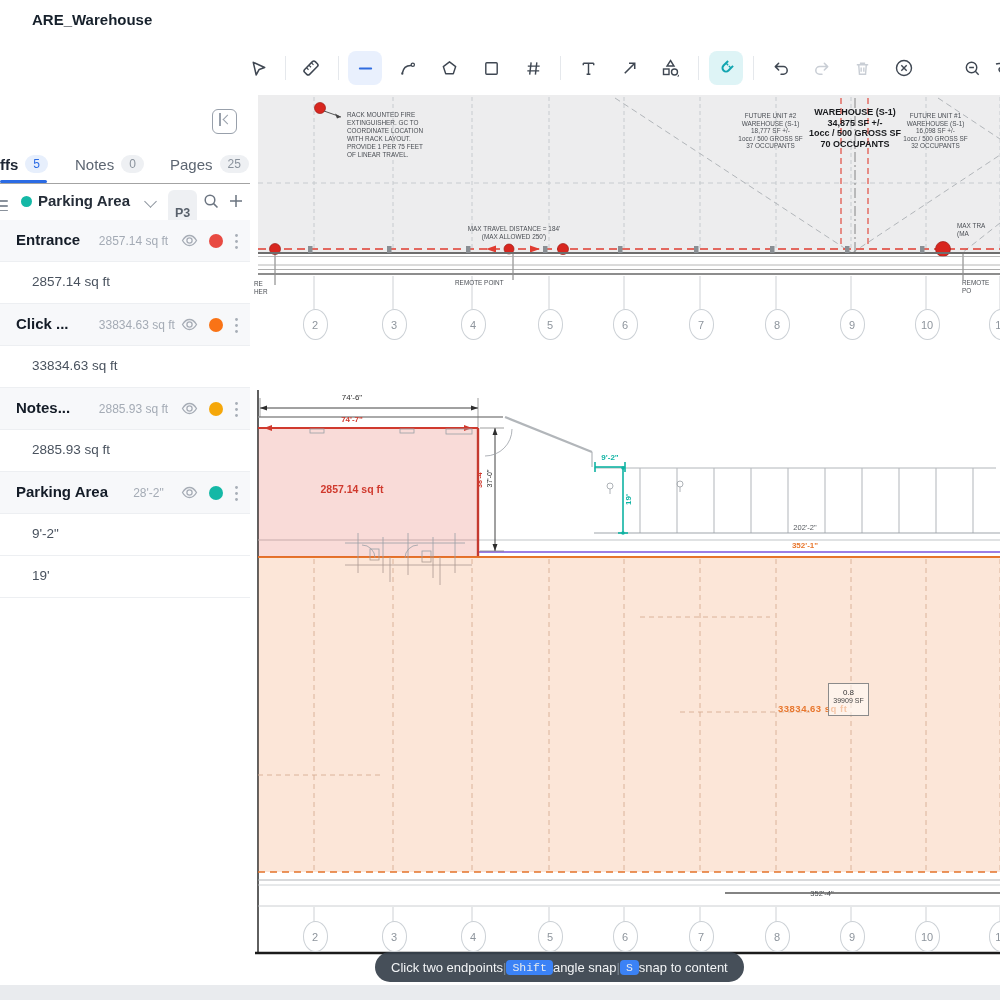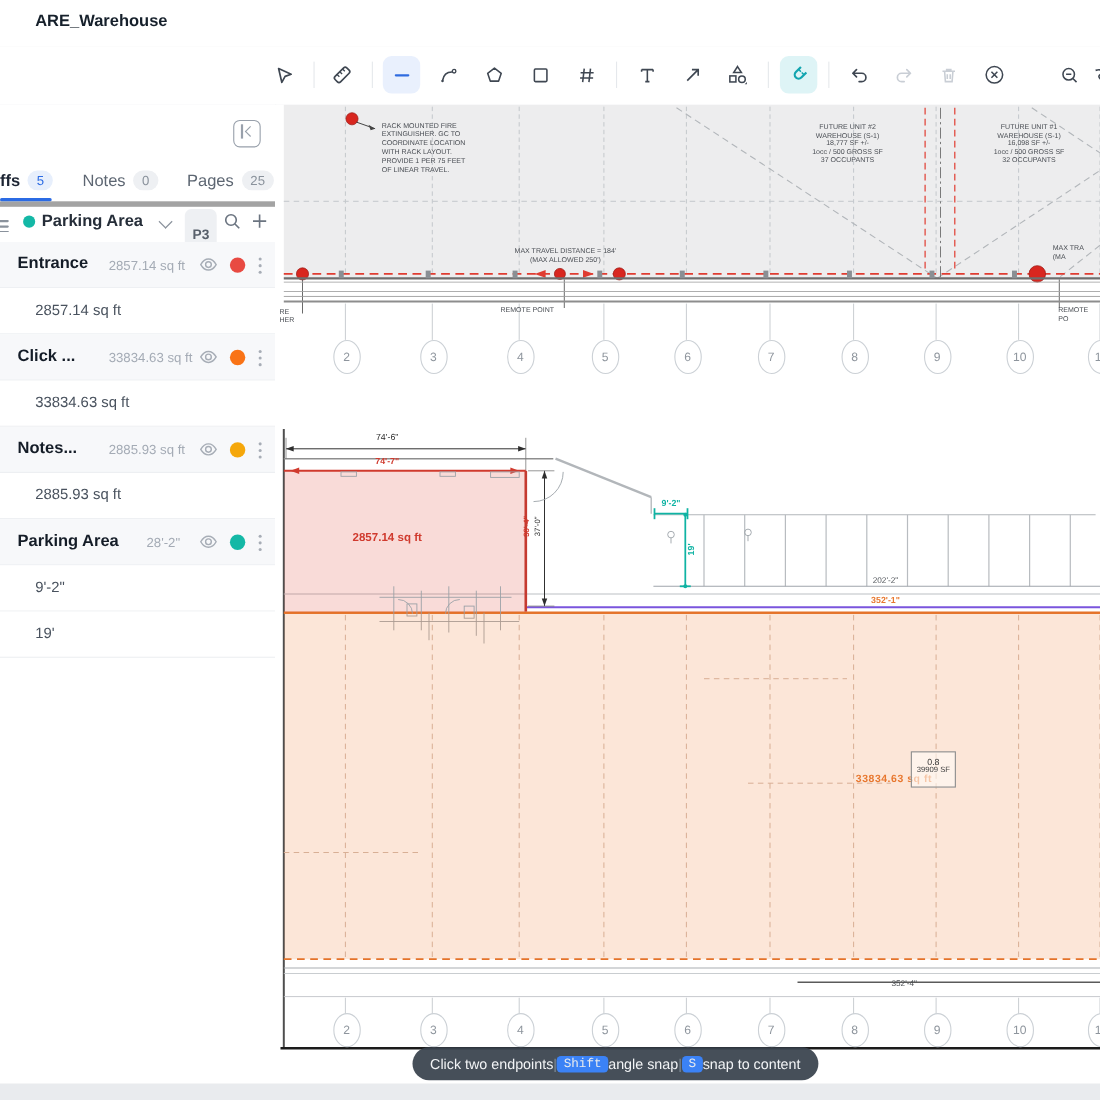--- a/index.html
+++ b/index.html
@@ -13,21 +13,21 @@
   .tbtn{position:absolute;top:9px;width:34px;height:34px;border-radius:8px;display:flex;align-items:center;justify-content:center;cursor:pointer;}
   .tbtn svg{display:block;}
   .tbtn.sel-blue{background:#e9f0fd;}
   .tbtn.sel-teal{background:#def4f6;}
   .tsep{position:absolute;top:14px;width:1px;height:24px;background:#e5e8ec;}
   
   #sidebar{position:absolute;left:0;top:95px;width:250px;height:890px;background:#fff;border-right:1px solid #e4e7ea;}
   #collapse-btn{position:absolute;right:13px;top:14px;width:23px;height:23px;border:1.6px solid #98a0ab;border-radius:6px;cursor:pointer;}
   #collapse-btn .bar{position:absolute;left:6px;top:3px;width:1.6px;height:13px;background:#98a0ab;}
   #collapse-btn .chev{position:absolute;left:11px;top:6px;width:6px;height:6px;border-left:1.6px solid #98a0ab;border-bottom:1.6px solid #98a0ab;transform:rotate(45deg);}
-  #tabs{position:absolute;left:0;top:50px;width:250px;height:38px;border-bottom:5px solid #a3a3a3;}
+  #tabs{position:absolute;left:0;top:50px;width:250px;height:38px;border-bottom:1px solid #a3a3a3;}
   .tab{position:absolute;top:4px;height:30px;display:flex;align-items:center;gap:7px;cursor:pointer;font-size:15px;color:#5d6672;font-weight:500;}
   .tab.active{color:#1d2533;font-weight:700;}
   .badge{font-size:12px;padding:2px 8px;border-radius:10px;background:#eef0f3;color:#8a929c;font-weight:500;}
   .badge.blue{background:#e7effc;color:#2b6be4;}
   #tab-underline{position:absolute;left:0;top:35px;width:47px;height:3px;background:#2b6be4;border-radius:2px;}
   #selector{position:absolute;left:0;top:88px;width:250px;height:37px;border-bottom:1px solid #e7eaee;display:flex;align-items:center;}
   #ham{position:absolute;left:-4px;top:14px;width:12px;}
   #ham div{height:1.8px;background:#8a929c;margin:3px 0;border-radius:1px;}
   .dot{border-radius:50%;display:inline-block;}
   #sel-label{position:absolute;left:38px;top:9px;font-size:15px;font-weight:700;color:#252d38;}
@@ -476,20 +476,24 @@
 EXTINGUISHER. GC TO
 COORDINATE LOCATION
 WITH RACK LAYOUT.
 PROVIDE 1 PER 75 FEET
 OF LINEAR TRAVEL.</div>
   <div class="lab ann ann-c multiline" style="left:463px;top:17px;width:115px;line-height:7.6px">FUTURE UNIT #2
 WAREHOUSE (S-1)
 18,777 SF +/-
 1occ / 500 GROSS SF
 37 OCCUPANTS</div>
+  <div class="lab bold-block multiline" style="left:540px;top:12px;width:130px">WAREHOUSE (S-1)
+34,875 SF +/-
+1occ / 500 GROSS SF
+70 OCCUPANTS</div>
   <div class="lab ann ann-c multiline" style="left:628px;top:17px;width:115px;line-height:7.6px">FUTURE UNIT #1
 WAREHOUSE (S-1)
 16,098 SF +/-
 1occ / 500 GROSS SF
 32 OCCUPANTS</div>
   <div class="lab ann ann-c multiline" style="left:204px;top:130px;width:120px">MAX TRAVEL DISTANCE = 184'
 (MAX ALLOWED 250')</div>
   <div class="lab ann multiline" style="left:707px;top:127px;width:43px">MAX TRA
 (MA</div>
   <div class="lab ann" style="left:205px;top:184px">REMOTE POINT</div>

